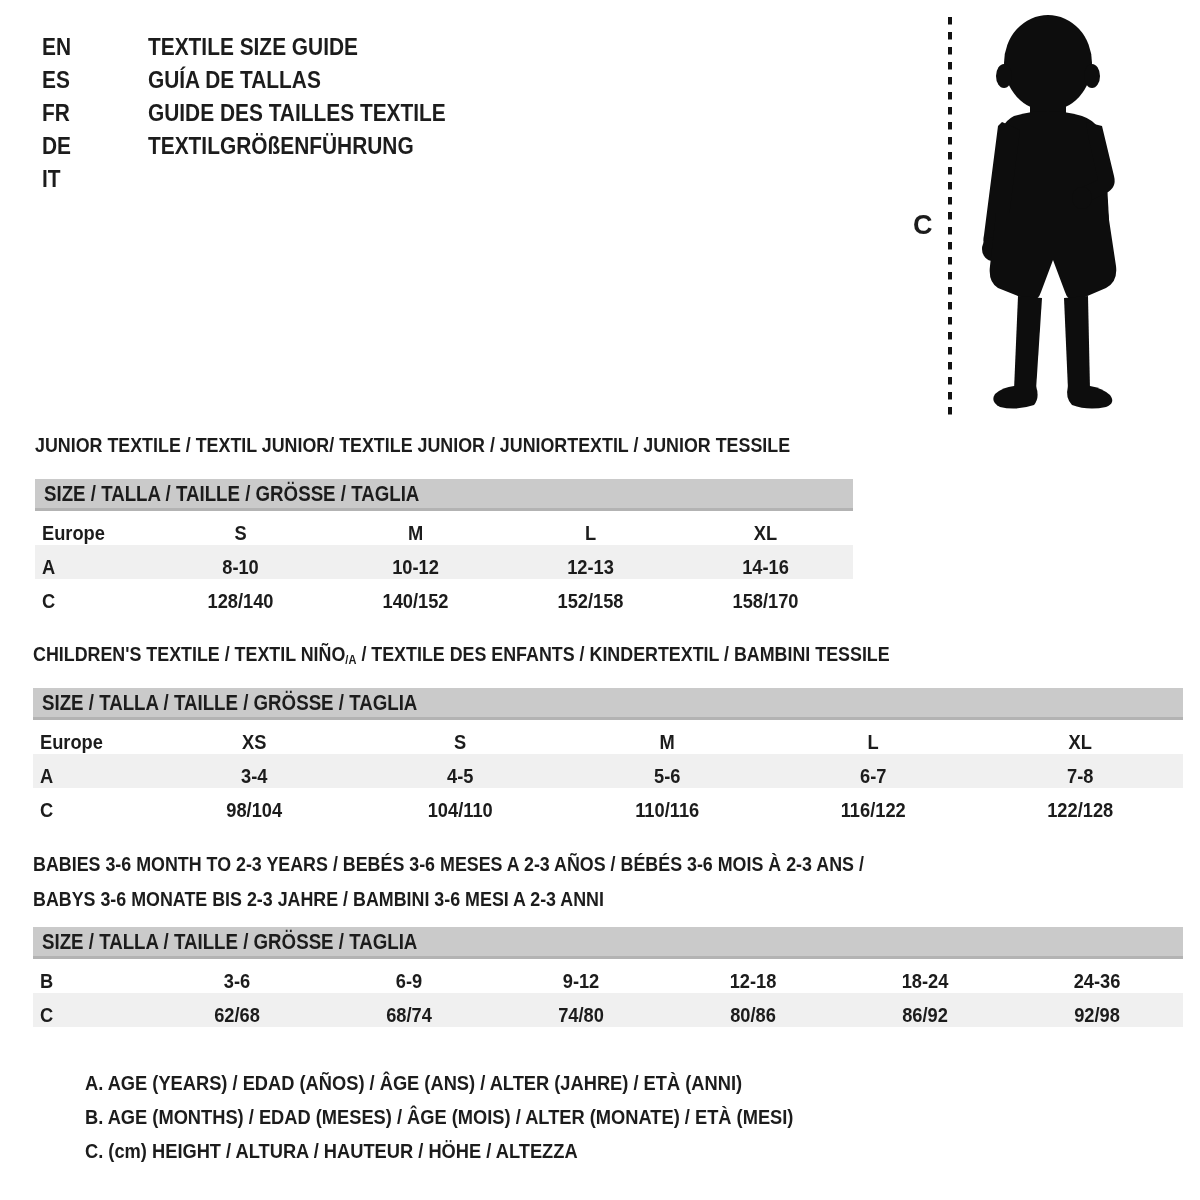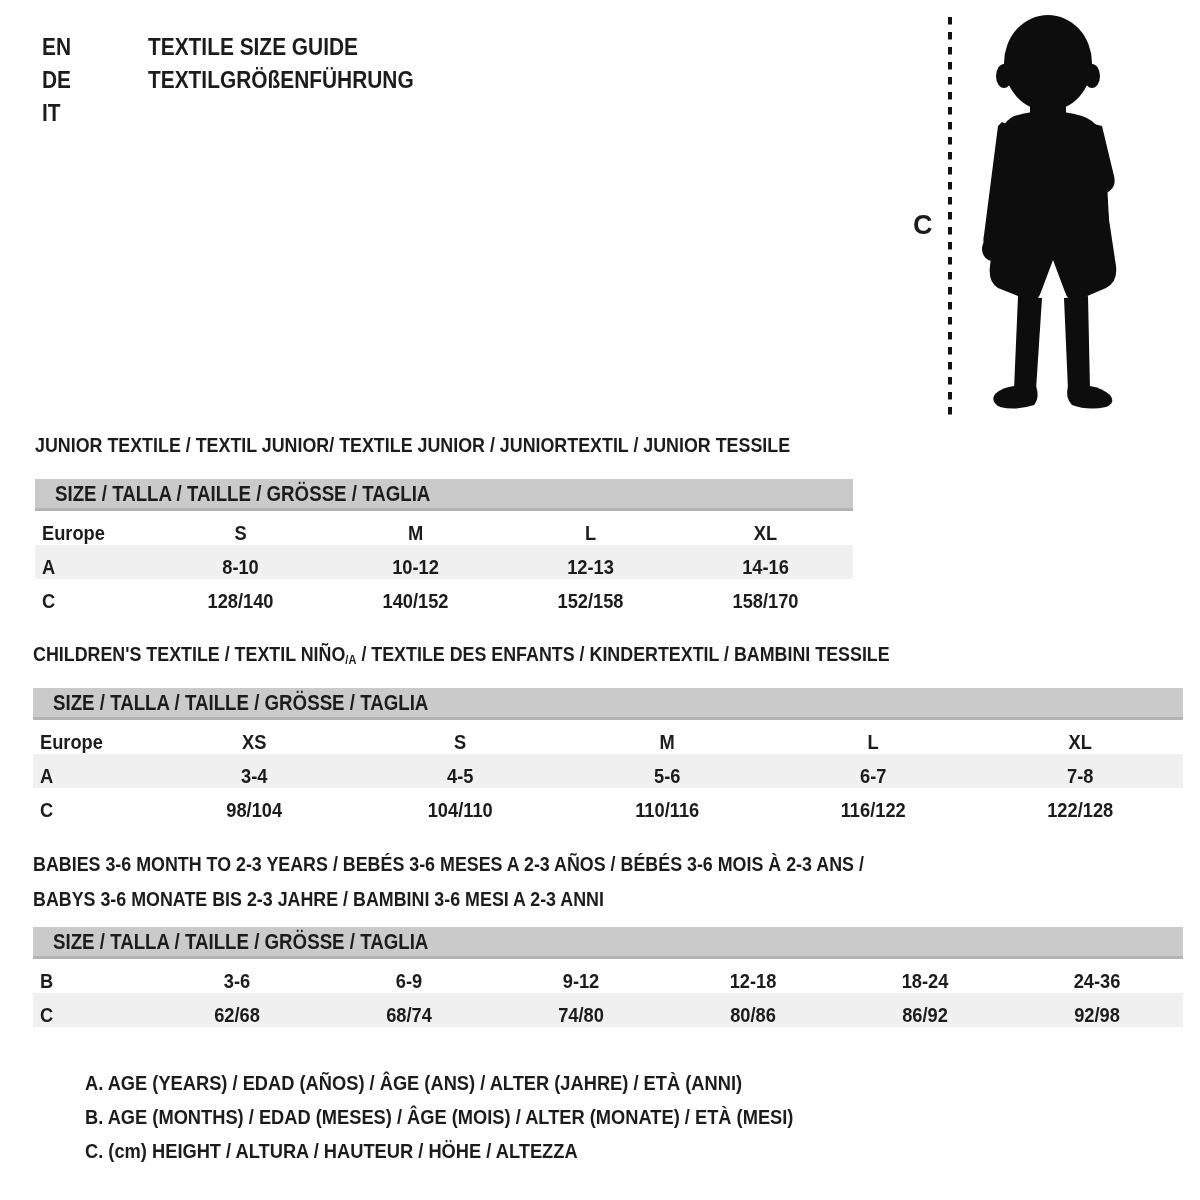--- a/index.html
+++ b/index.html
@@ -23,40 +23,48 @@
   .c-label { position:absolute; left:913px; top:210px; font-size:27px; }
 
   
   .sec-title { position:absolute; font-size:21px; white-space:nowrap;
                transform:scaleX(0.85); transform-origin:0 50%; }
   .sub-small { font-size:0.62em; vertical-align:-3px; }
 
   
   .sg-table { position:absolute; }
   .size-bar { height:29px; line-height:29px; background:#cacaca;
-              border-bottom:3px solid #b3b3b3; padding-left:20px; font-size:22px; }
+              border-bottom:3px solid #b3b3b3; padding-left:9px; font-size:22px; }
   .size-bar .cond { transform:scaleX(0.85); }
   .row { display:flex; height:34px; align-items:flex-end; font-size:21px; }
   .row.shaded { background:#f0f0f0; }
   .cell { flex:1 1 0; text-align:center; transform:scaleX(0.87); transform-origin:50% 50%; white-space:nowrap; }
   .cell.lbl { flex:0 0 110px; text-align:left; padding-left:8px; transform-origin:0 50%; }
 
   
   .legend { position:absolute; left:38px; top:1066px;margin-left:47px; }
   .legend-line { height:34px; line-height:34px; font-size:21px; }
 </style>
 </head>
 <body>
 
 <div class="page">
 
   <div class="lang-list">
     <div class="lang-row">
       <span class="lang-code"><span class="cond">EN</span></span>
       <span class="lang-label"><span class="cond">TEXTILE SIZE GUIDE</span></span>
+    </div>
+    <div class="lang-row">
+      <span class="lang-code"><span class="cond">ES</span></span>
+      <span class="lang-label"><span class="cond">GUÍA DE TALLAS</span></span>
+    </div>
+    <div class="lang-row">
+      <span class="lang-code"><span class="cond">FR</span></span>
+      <span class="lang-label"><span class="cond">GUIDE DES TAILLES TEXTILE</span></span>
     </div>
     <div class="lang-row">
       <span class="lang-code"><span class="cond">DE</span></span>
       <span class="lang-label"><span class="cond">TEXTILGRÖßENFÜHRUNG</span></span>
     </div>
     <div class="lang-row">
       <span class="lang-code"><span class="cond">IT</span></span>
     </div>
   </div>
 

